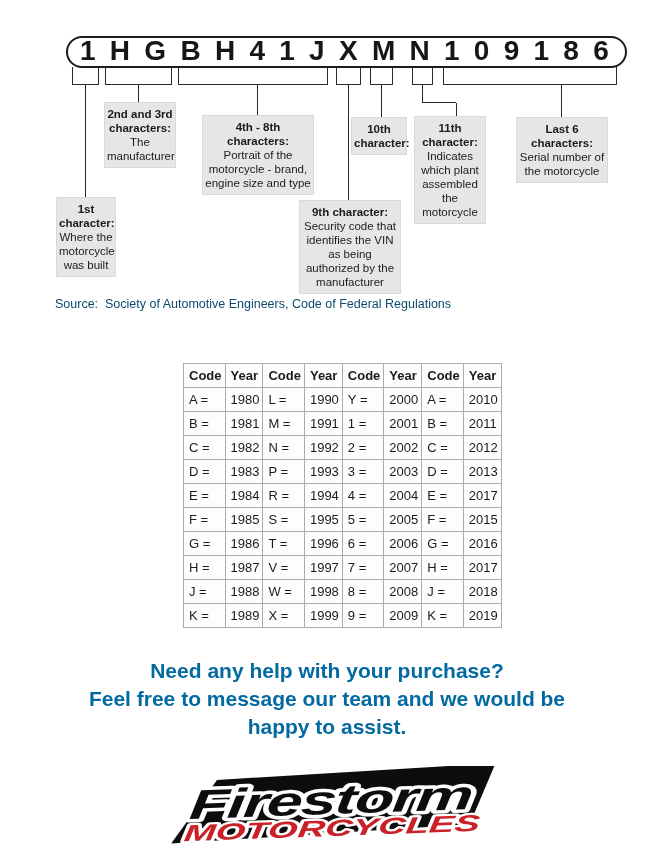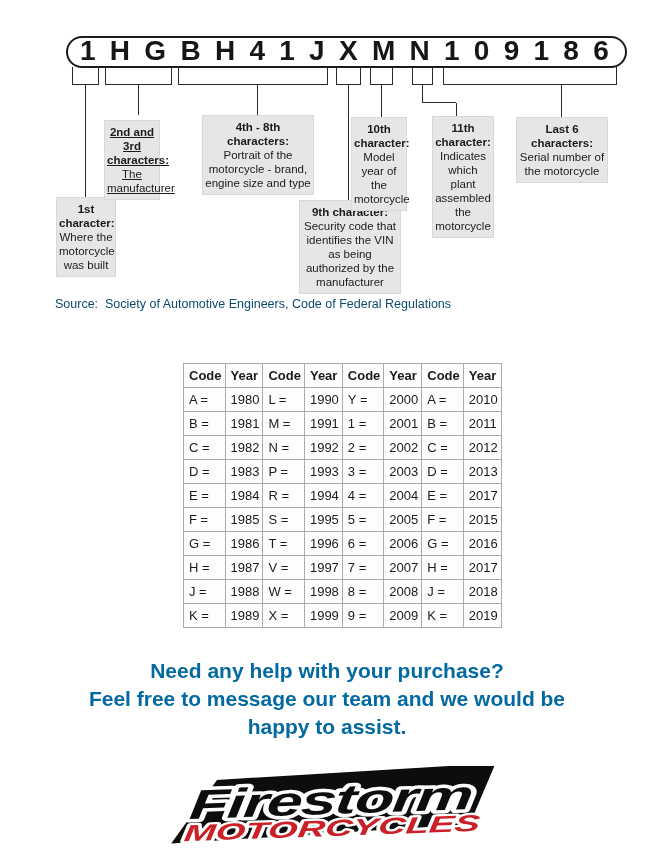--- a/index.html
+++ b/index.html
@@ -155,37 +155,36 @@
   <div class="vline" style="left:348px; top:85px; height:115px;"></div>
   <div class="vline" style="left:381px; top:85px; height:32px;"></div>
   <div class="elbow" style="left:422px; top:85px; width:34px; height:18px;"></div>
   <div class="vline" style="left:456px; top:103px; height:13px;"></div>
   <div class="vline" style="left:561px; top:85px; height:32px;"></div>
 
   <div class="callout" style="left:56px; top:197px; width:60px;">
     <div class="co-title">1st character:</div>
     <div class="co-body">Where the motorcycle was built</div>
   </div>
-  <div class="callout" style="left:104px; top:120px; width:56px;text-decoration:underline;">
+  <div class="callout" style="left:104px; top:102px; width:72px;">
     <div class="co-title">2nd and 3rd characters:</div>
     <div class="co-body">The manufacturer</div>
   </div>
   <div class="callout" style="left:202px; top:115px; width:112px;">
     <div class="co-title">4th - 8th characters:</div>
     <div class="co-body">Portrait of the motorcycle - brand, engine size and type</div>
   </div>
   <div class="callout" style="left:299px; top:200px; width:102px;">
     <div class="co-title">9th character:</div>
     <div class="co-body">Security code that identifies the VIN as being authorized by the manufacturer</div>
   </div>
   <div class="callout" style="left:351px; top:117px; width:56px;">
     <div class="co-title">10th character:</div>
-    <div class="co-body">Model year of the motorcycle</div>
-  </div>
-  <div class="callout" style="left:432px; top:116px; width:62px;">
+  </div>
+  <div class="callout" style="left:414px; top:116px; width:72px;">
     <div class="co-title">11th character:</div>
     <div class="co-body">Indicates which plant assembled the motorcycle</div>
   </div>
   <div class="callout" style="left:516px; top:117px; width:92px;">
     <div class="co-title">Last 6 characters:</div>
     <div class="co-body">Serial number of the motorcycle</div>
   </div>
 
   <div class="source">Source:  Society of Automotive Engineers, Code of Federal Regulations</div>
 

